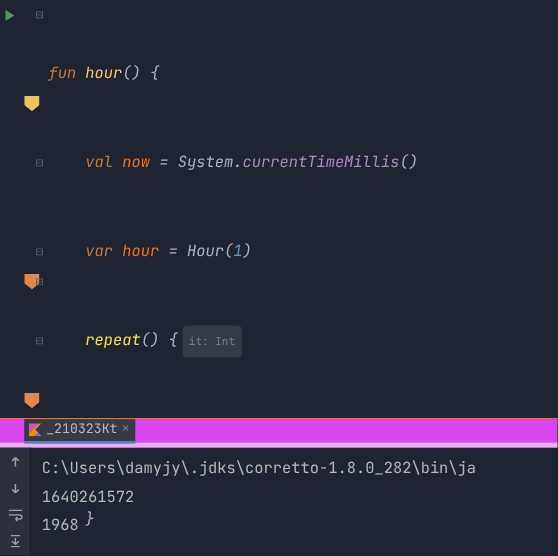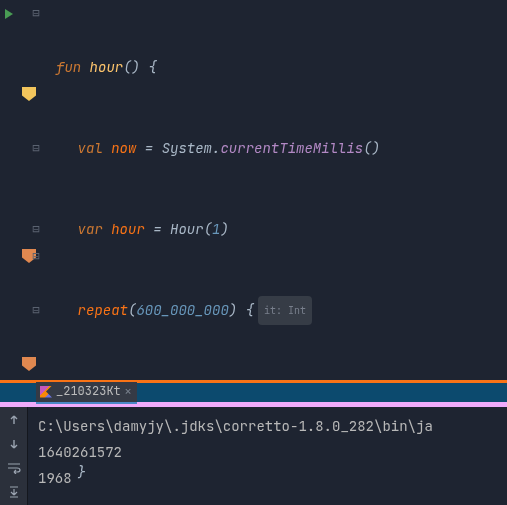--- a/index.html
+++ b/index.html
@@ -30,37 +30,37 @@
   }
   .gutter-bar {
     position:absolute; left:22px; width:14px; height:14px; top:6px;
     background:#f2c55c; 
     clip-path: polygon(0 0, 100% 0, 100% 60%, 50% 100%, 0 60%);
   }
   .gutter-bar.small { background:#f2c55c; }
   .gutter-bar.orange { background:#e08850; }
   .code { margin-left: 44px; position:relative; white-space:pre; font-style: italic; }
   .code .line { height:27px; display:flex; align-items:center; }
-  .kw { color:#cc7832;margin-left:12px; }
+  .kw { color:#cc7832; }
   .kwv { color:#cc7832; }
   .fn { color:#ffc66d; }
-  .fni { color:#f97316; font-style:italic;}
+  .fni { color:#fde047; font-style:italic;}
   .idit { color:#f97316; font-style:italic;}
   .type { color:#a9b7c6; }
   .num { color:#6897bb; }
   .punc { color:#a9b7c6; }
   .sys { color:#a9b7c6; }
   .static { color:#b389c5; font-style:italic;text-align:center; }
   .hint {
     background:#363c46; color:#787f8c; font-style:normal;
     padding:1px 6px; border-radius:4px; margin:0 4px; font-size:10px;
   }
   .output-tab {
-    background:#0c4a6e; height:22px; border-top:3px solid #f97316;
-    display:flex; align-items:center; padding-left:36px; position:relative;
+    background:#d946ef; height:22px; border-top:1px solid #f97316;
+    display:flex; align-items:center; padding-left:22px; position:relative;
   }
   .tab {
     background:#353a45; height:22px; display:flex; align-items:center;
     padding:0 6px 0 4px; font-size:12px; color:#bbbbbb; gap:4px;
     border-bottom:2px solid #4a88c7;
   }
   .tab-close { color:#7a828e; font-size:11px; cursor:pointer;}
   .kotlin-icon {
     width:12px; height:12px; display:inline-block;
     background: linear-gradient(135deg,#c757bc 0%,#c757bc 40%,#f88909 40%,#f88909 70%,#6d74e1 70%);
@@ -112,21 +112,21 @@
     </div>
     <div class="gutter-icon" style="top:351px">
       <span class="gutter-bar orange"></span>
     </div>
   </div>
 
   <div class="code">
     <div class="line"><span class="kw">fun</span><span> </span><span class="fn">hour</span><span class="punc">() {</span></div>
     <div class="line"><span>    </span><span class="kwv">val</span><span> </span><span class="idit">now</span><span> = </span><span class="sys">System</span><span>.</span><span class="static">currentTimeMillis</span><span>()</span></div>
     <div class="line"><span>    </span><span class="kwv">var</span><span> </span><span class="idit">hour</span><span> = </span><span class="type">Hour</span><span>(</span><span class="num">1</span><span>)</span></div>
-    <div class="line"><span>    </span><span class="fni">repeat</span><span>(</span><span class="num">600_000_000</span><span>) {</span><span class="hint">it: Int</span></div>
+    <div class="line"><span>    </span><span class="fni">repeat</span><span>(</span><span>) {</span><span class="hint">it: Int</span></div>
     <div class="line"><span>        </span><span class="idit">hour</span><span> = </span><span class="type">Hour</span><span>(</span><span class="idit">it</span><span>)</span></div>
     <div class="line"><span>    </span><span>}</span></div>
     
     
     
     
     
     
     
     

